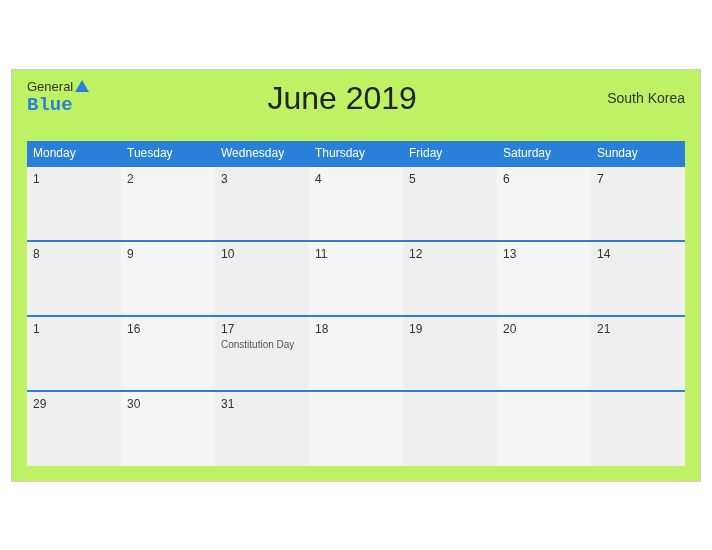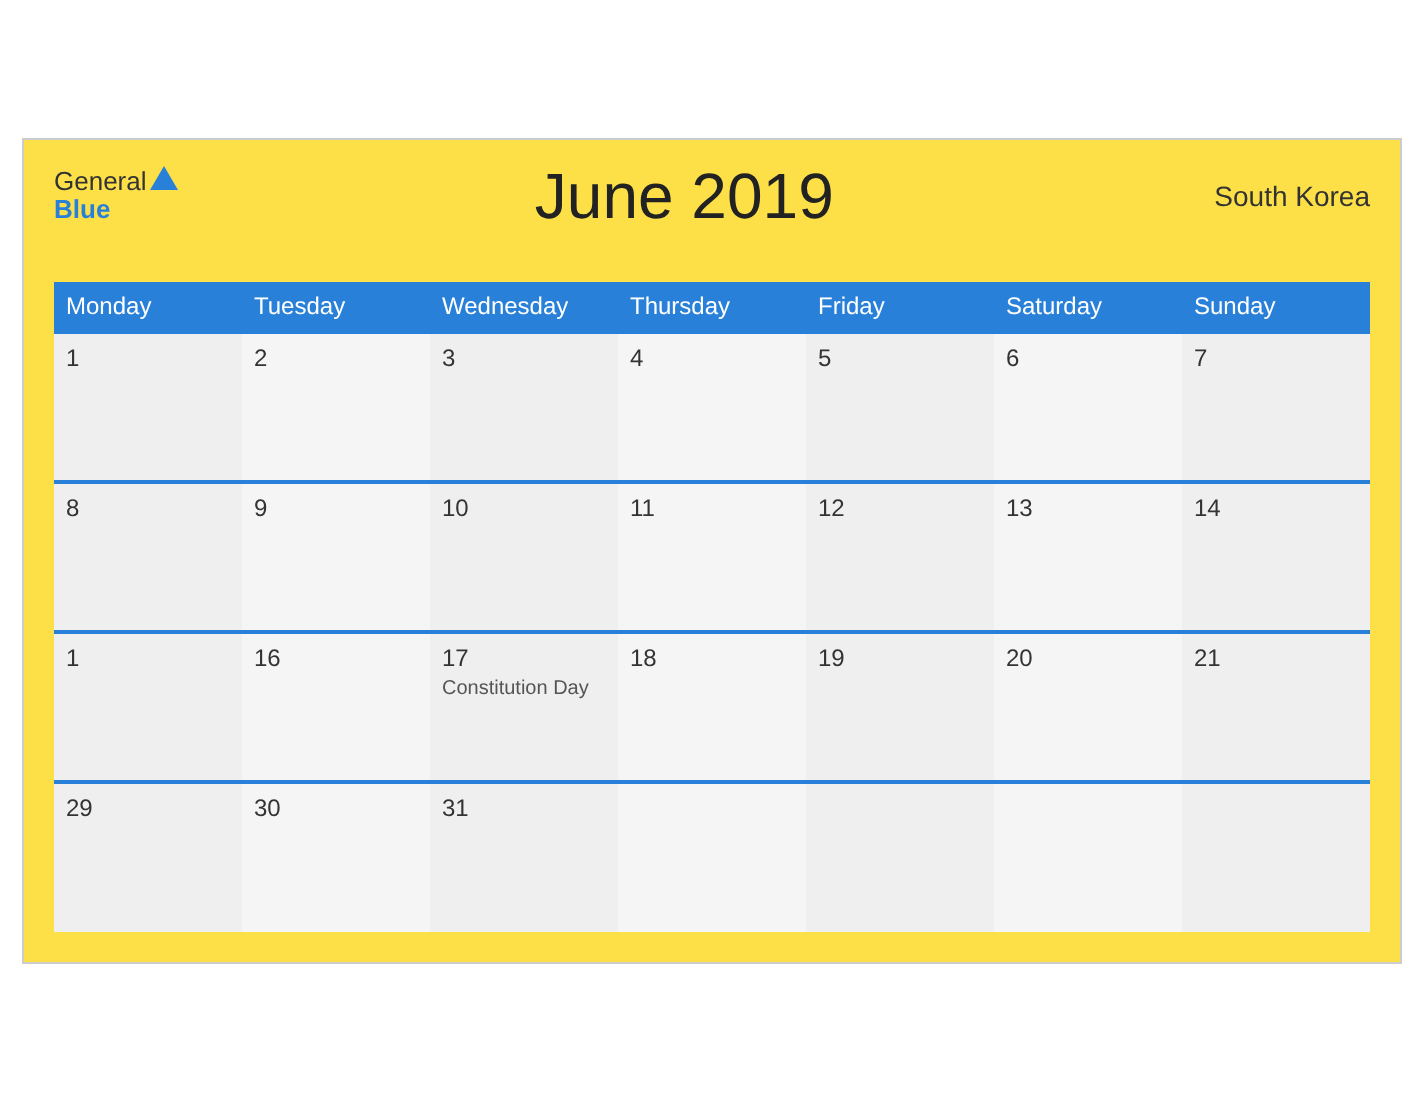--- a/index.html
+++ b/index.html
@@ -7,44 +7,45 @@
       width: 712px;
       height: 550px;
       background: #fff;
       font-family: Arial, sans-serif;
       display: flex;
       align-items: center;
       justify-content: center;
     }
     .calendar-container {
       width: 690px;
-      background: #fde047;
+      background: #bef264;
       border: 1px solid #ccc;
       padding: 10px 15px 15px 15px;
     }
     .header {
       display: flex;
       align-items: center;
       justify-content: space-between;
       margin-bottom: 8px;
     }
     .logo {
       display: flex;
       align-items: center;
       gap: 4px;
     }
     .logo-text-general {
       font-size: 13px;
       color: #333;
       font-weight: normal;
     }
     .logo-text-blue {
-      font-size: 13px;
+      font-size: 19px;
       color: #2980d9;
       font-weight: bold;
+      font-family: Liberation Mono, monospace;
     }
     .logo-triangle {
       width: 0;
       height: 0;
       border-left: 7px solid transparent;
       border-right: 7px solid transparent;
       border-bottom: 12px solid #2980d9;
       margin-left: 2px;
       margin-top: -4px;
     }

